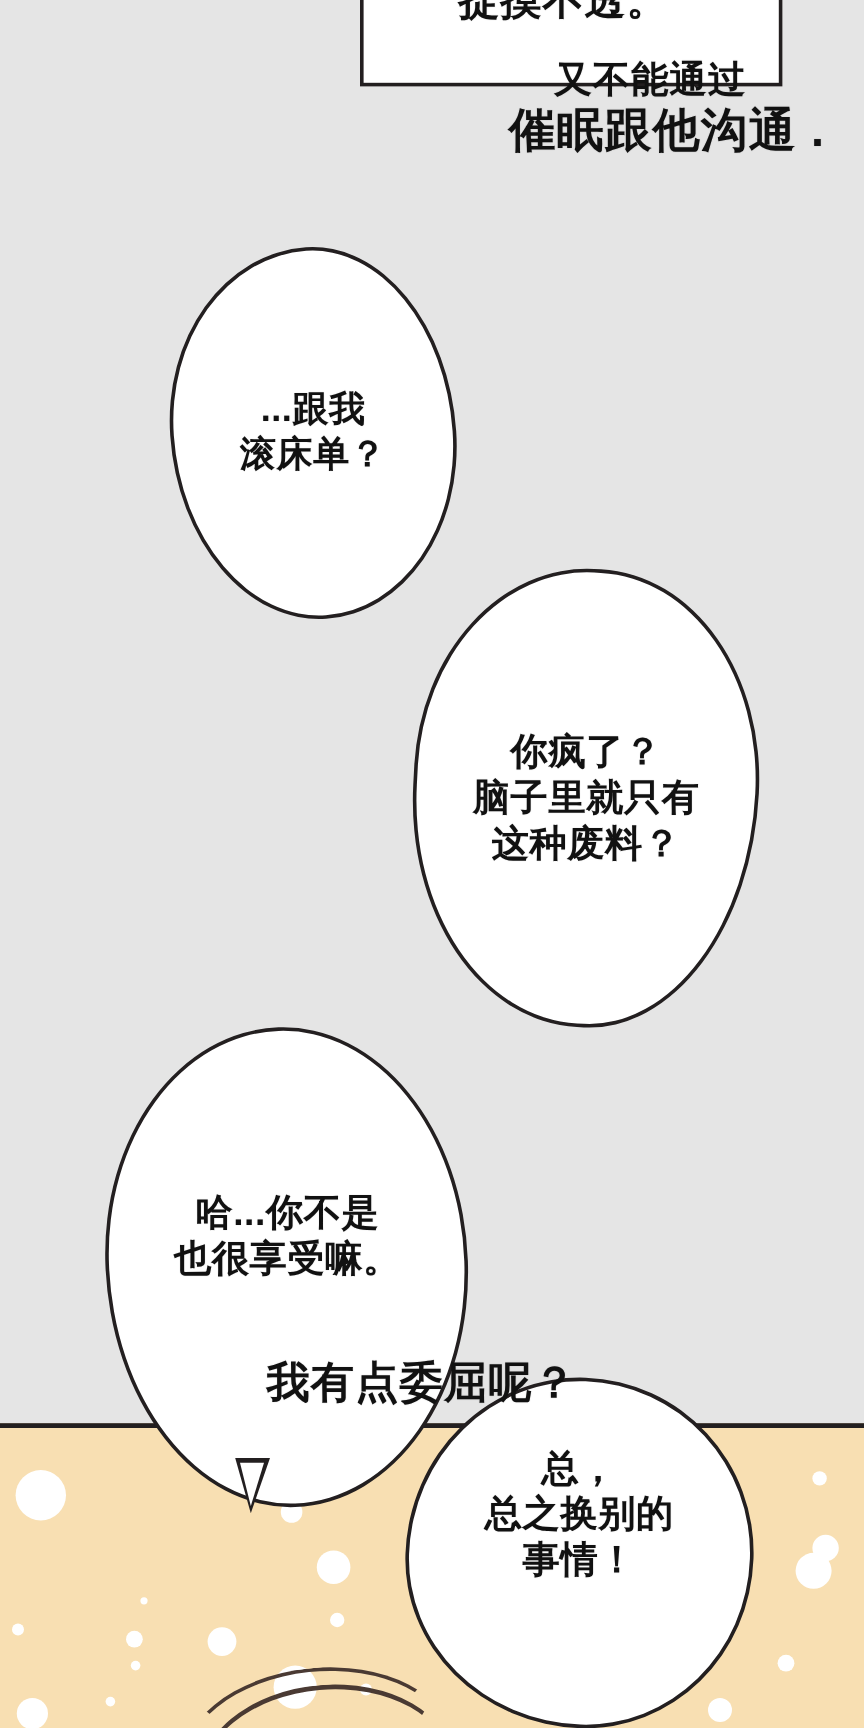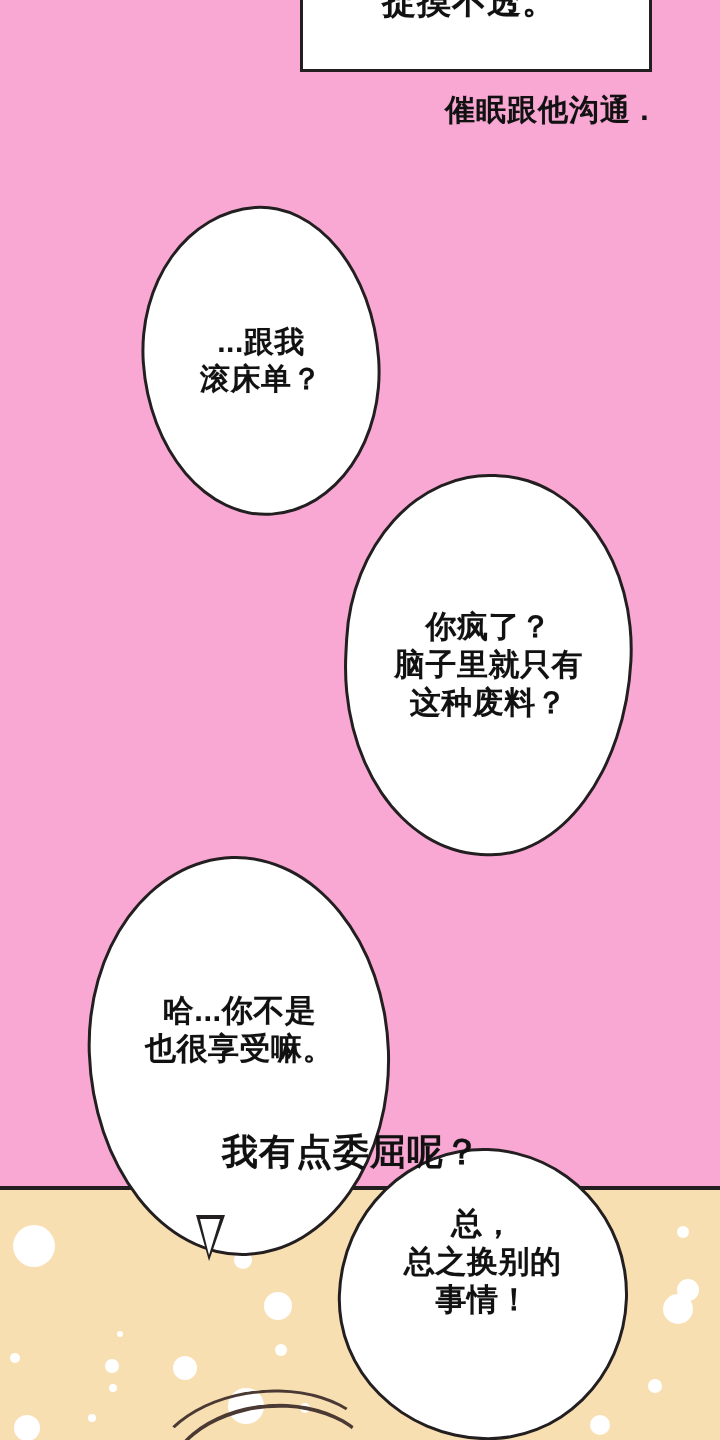--- a/index.html
+++ b/index.html
@@ -5,21 +5,21 @@
   * { margin:0; padding:0; box-sizing:border-box; }
   html, body {
     width:720px; height:1440px;
     background:#ffffff;
     font-family:"Liberation Sans","DejaVu Sans",sans-serif;
     overflow:hidden;
   }
   #comic-page {
     position:relative;
     width:720px; height:1440px;
-    background:#f9a8d4;
+    background:#e5e5e5;
     overflow:hidden;
   }
 
   
   .panel-frame {
     position:absolute;
     left:300px; top:-40px;
     width:352px; height:112px;
     border:3px solid #231f20;
     background:#ffffff;
@@ -40,22 +40,22 @@
     left:382px; top:-16px;
     font-size:34px;
     line-height:34px;
   }
   .narration-line-2 {
     left:462px; top:50px;
     font-size:31px;
     line-height:34px;
   }
   .narration-line-3 {
-    left:445px; top:93px;
-    font-size:30px;
+    left:424px; top:93px;
+    font-size:39px;
     line-height:34px;
   }
 
   
   .scene-bg {
     position:absolute;
     left:0; top:1186px;
     width:720px; height:254px;
     background:#f8dfb2;
     border-top:4px solid #231f20;
@@ -192,20 +192,21 @@
       <div class="bubble-dot" style="left: 419px; top: 204px; width: 36px; height: 36px;"></div>
       <div class="bubble-dot" style="left: 590px; top: 225px; width: 20px; height: 20px;"></div>
       <div class="bubble-dot" style="left: 88px; top: 224px; width: 8px; height: 8px;"></div>
       <div class="hair-stroke" style="left: 150px; top: 200px; width: 230px; height: 150px; border-top-width: 3px; transform: rotate(-6deg);"></div>
       <div class="hair-stroke" style="left: 165px; top: 214px; width: 215px; height: 150px; border-top-width: 4px; transform: rotate(-5deg);"></div>
     </div>
 
   <div class="panel-frame"></div>
 
   <div class="narration narration-line-1">捉摸不透。</div>
+  <div class="narration narration-line-2">又不能通过</div>
   <div class="narration narration-line-3">催眠跟他沟通 .</div>
 
   <div class="balloon" id="balloon-1">
     <div class="balloon-text">...跟我
 滚床单？</div>
   </div>
 
   <div class="balloon" id="balloon-2">
     <div class="balloon-text">你疯了？
 脑子里就只有

